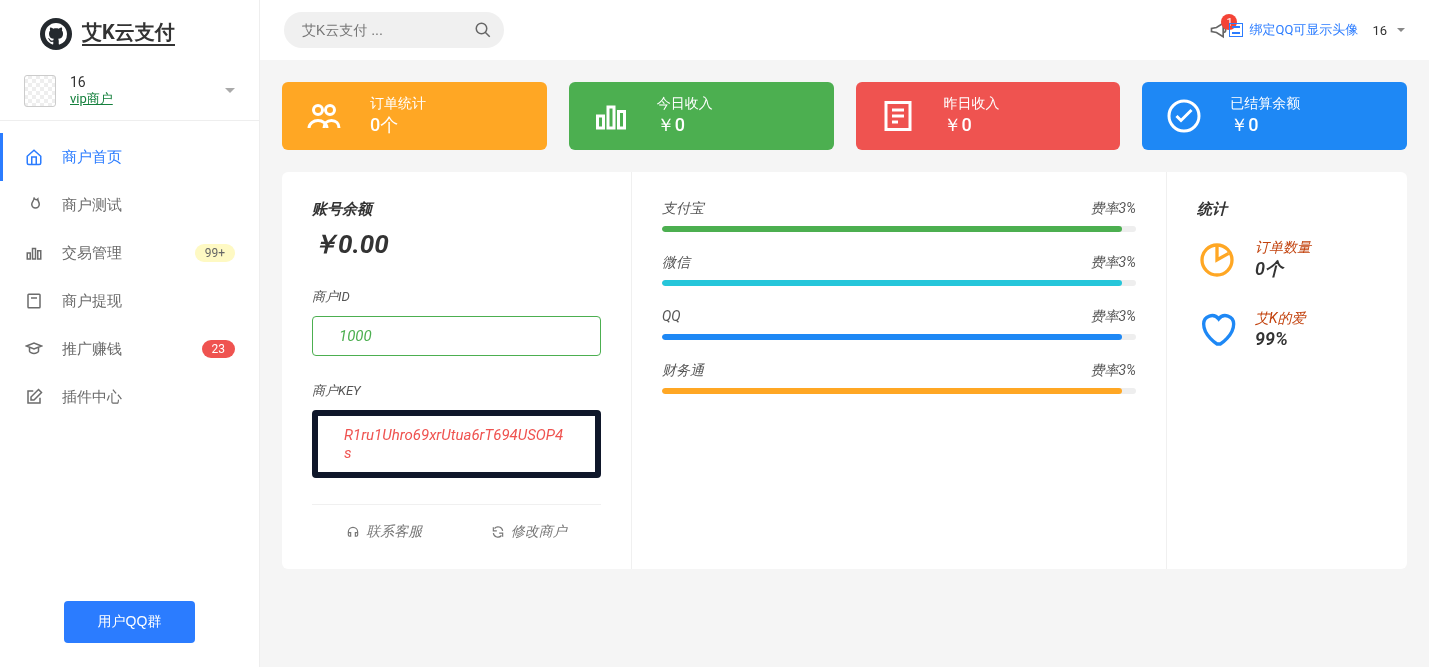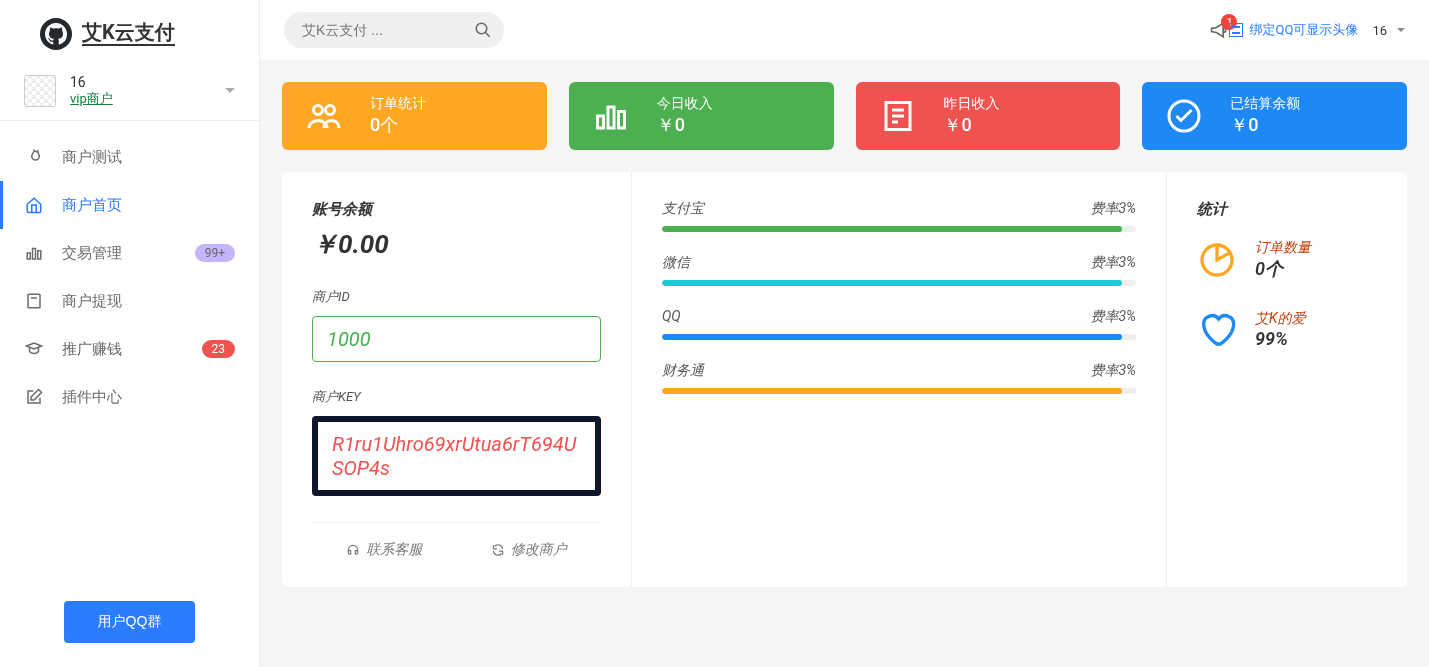--- a/index.html
+++ b/index.html
@@ -18,21 +18,21 @@
 .user-text .uid { font-size: 14px; color: #333; }
 .user-text .utype { font-size: 13px; color: #15803d; text-decoration: underline; }
 .user-caret { margin-left: auto; color: #aaa; }
 
 .nav { flex: 1; padding-top: 12px; }
 .nav-item { display: flex; align-items: center; padding: 14px 24px; cursor: pointer; color: #6b6b6b; position: relative; }
 .nav-item.active { color: #2b7cff; }
 .nav-item.active::before { content: ""; position: absolute; left: 0; top: 0; bottom: 0; width: 3px; background: #2b7cff; }
 .nav-icon { width: 20px; height: 20px; margin-right: 18px; display: flex; align-items: center; justify-content: center; }
 .nav-label { font-size: 15px; }
-.nav-badge { margin-left: auto; background: #c4b5fd; color: #666; border-radius: 12px; padding: 2px 10px; font-size: 12px; }
+.nav-badge { margin-left: auto; background: #fef9c3; color: #666; border-radius: 12px; padding: 2px 10px; font-size: 12px; }
 .nav-badge.red { background: #ef5350; color: #fff; }
 
 .qq-btn { margin: 24px auto; background: #2b7cff; color: #fff; border: none; border-radius: 4px; padding: 12px 34px; font-size: 14px; cursor: pointer; display: block; }
 
 
 .main { flex: 1; display: flex; flex-direction: column; overflow: auto; }
 .topbar { height: 60px; background: #fff; display: flex; align-items: center; padding: 0 24px; }
 .search { position: relative; width: 220px; }
 .search input { width: 100%; height: 36px; border-radius: 18px; border: none; background: #f0f0f0; padding: 0 40px 0 18px; font-size: 14px; outline: none; }
 .search-icon { position: absolute; right: 12px; top: 50%; transform: translateY(-50%); color: #666; }
@@ -62,21 +62,21 @@
 
 .panels { background: #fff; border-radius: 6px; display: flex; padding: 0; font-style: italic; }
 .panel { padding: 28px 30px; }
 .panel.left { flex: 0 0 350px; border-right: 1px solid #f0f0f0; }
 .panel.mid { flex: 1; border-right: 1px solid #f0f0f0; }
 .panel.right { flex: 0 0 240px; }
 
 .bal-title { font-size: 15px; font-weight: 600; margin-bottom: 8px; }
 .bal-value { font-size: 26px; font-weight: 700; margin-bottom: 26px; }
 .field-label { font-size: 13px; color: #555; margin-bottom: 10px; }
-.field-box { border-radius: 4px; padding: 10px 14px; font-size: 20px; margin-bottom: 26px; }
+.field-box { border-radius: 4px; padding: 10px 26px; font-size: 15px; margin-bottom: 26px; }
 .field-box.green { border: 1px solid #4caf50; color: #4caf50; }
 .field-box.red { border: 6px solid #0f172a; color: #ef5350; word-break: break-all; }
 .panel-actions { display: flex; justify-content: space-around; border-top: 1px solid #f0f0f0; padding-top: 18px; margin-top: 8px; }
 .panel-action { color: #777; font-size: 14px; cursor: pointer; display: flex; align-items: center; gap: 6px; }
 
 .rate-row { margin-bottom: 22px; }
 .rate-head { display: flex; justify-content: space-between; font-size: 14px; color: #555; margin-bottom: 8px; }
 .rate-bar { height: 6px; background: #eee; border-radius: 3px; overflow: hidden; position: relative; }
 .rate-fill { height: 100%; width: 97%; border-radius: 3px; }
 .rf-green { background: #4caf50; }
@@ -114,36 +114,36 @@
         <div class="utype">vip商户</div>
       </div>
       <span class="user-caret">
         <svg width="10" height="6" viewBox="0 0 10 6">
             <path d="M0 0l5 5 5-5z" fill="currentColor"></path>
           </svg>
       </span>
     </div>
 
     <nav class="nav">
-      <div class="nav-item">
-        <span class="nav-icon">
-          <svg width="18" height="18" viewBox="0 0 24 24" fill="none" stroke="currentColor" stroke-width="2">
-              <path d="M12 2c1 4-3 5-3 9a5 5 0 0010 0c0-3-2-4-2-7-2 2-5 0-5-2z"></path>
-            </svg>
-        </span>
-        <span class="nav-label">商户测试</span>
-      </div>
       <div class="nav-item active">
         <span class="nav-icon">
           <svg width="18" height="18" viewBox="0 0 24 24" fill="none" stroke="currentColor" stroke-width="2">
               <path d="M3 11l9-8 9 8v9a2 2 0 01-2 2H5a2 2 0 01-2-2z"></path>
               <path d="M9 22V12h6v10"></path>
             </svg>
         </span>
         <span class="nav-label">商户首页</span>
+      </div>
+      <div class="nav-item">
+        <span class="nav-icon">
+          <svg width="18" height="18" viewBox="0 0 24 24" fill="none" stroke="currentColor" stroke-width="2">
+              <path d="M12 2c1 4-3 5-3 9a5 5 0 0010 0c0-3-2-4-2-7-2 2-5 0-5-2z"></path>
+            </svg>
+        </span>
+        <span class="nav-label">商户测试</span>
       </div>
       <div class="nav-item">
         <span class="nav-icon">
           <svg width="18" height="18" viewBox="0 0 24 24" fill="none" stroke="currentColor" stroke-width="2">
               <rect x="3" y="12" width="4" height="8"></rect>
               <rect x="10" y="6" width="4" height="14"></rect>
               <rect x="17" y="9" width="4" height="11"></rect>
             </svg>
         </span>
         <span class="nav-label">交易管理</span>

